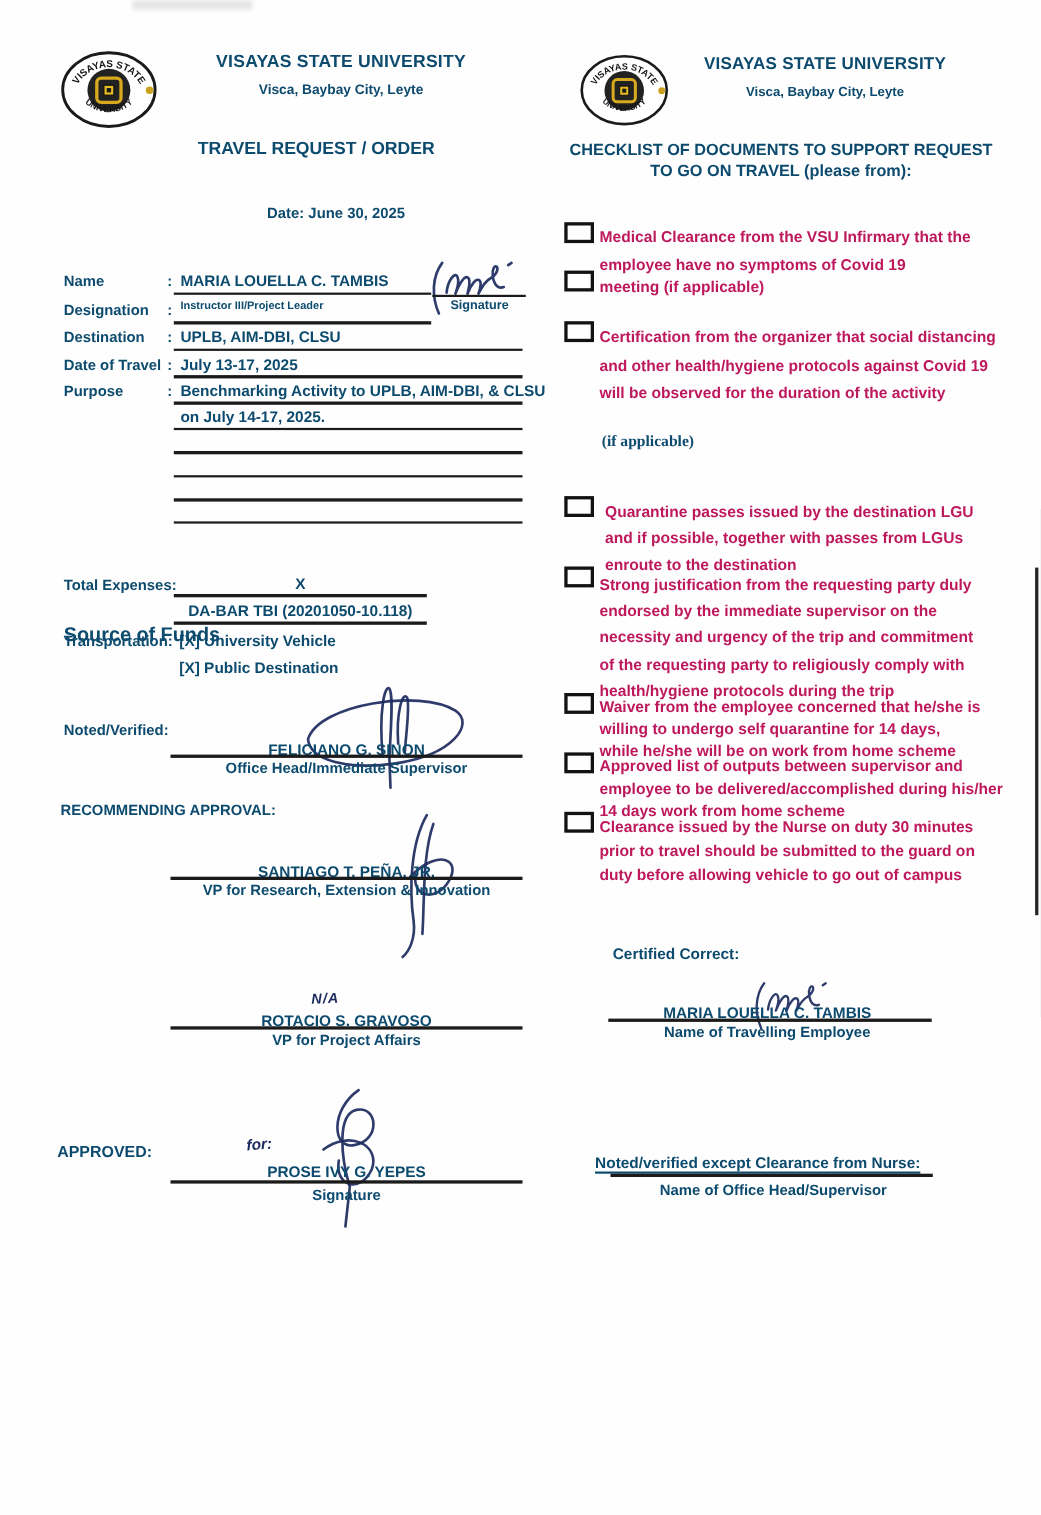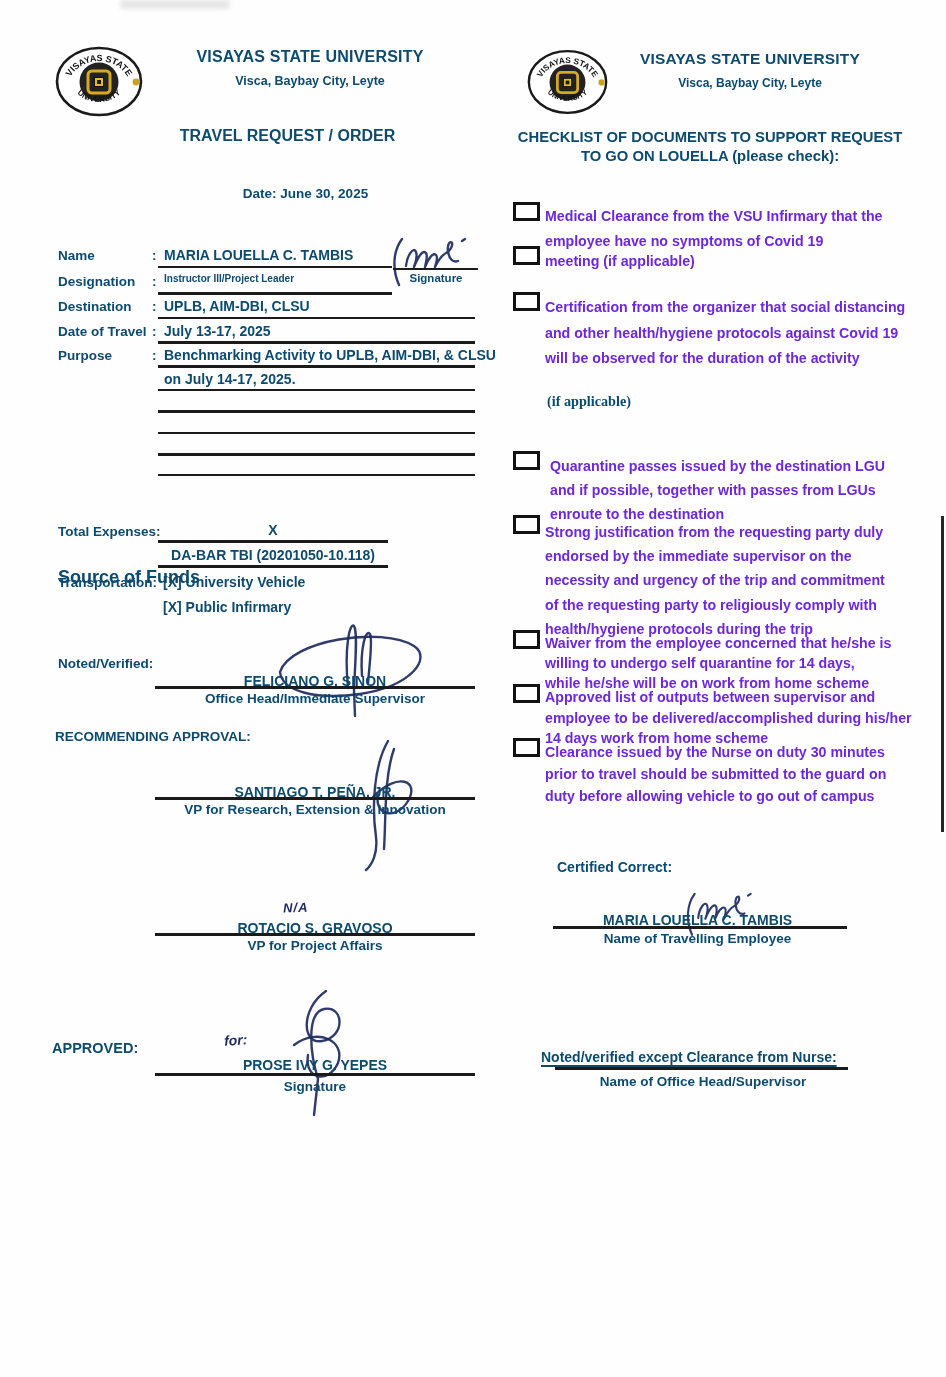--- a/index.html
+++ b/index.html
@@ -3,21 +3,21 @@
 <meta charset="utf-8">
 <style>
   html,body{margin:0;padding:0;background:#e8e8e8;}
   .page{position:relative;width:946px;height:1377px;background:#fefefe;overflow:hidden;
         font-family:"Liberation Sans",sans-serif;color:#1a1a1a;}
   .abs{position:absolute;}
   .t{position:absolute;white-space:nowrap;font-weight:bold;color:#0c4a6e;}
   .ctr{text-align:center;}
   .ln{position:absolute;height:2.6px;background:#1b1b1b;}
   .cb{position:absolute;width:21px;height:13px;border:3.4px solid #121212;background:transparent;}
-  .chktxt{position:absolute;font-weight:bold;color:#6d28d9;font-size:14.2px;}
+  .chktxt{position:absolute;font-weight:bold;color:#be185d;font-size:14.2px;}
   .chktxt div{white-space:nowrap;}
   .hand{position:absolute;color:#1c2a5e;font-weight:bold;font-style:italic;white-space:nowrap;}
   svg.sig{position:absolute;overflow:visible;}
   svg.sig path{fill:none;stroke:#1c2a5e;stroke-width:2.4;stroke-linecap:round;stroke-linejoin:round;opacity:.92;}
   .seal-txt{font-weight:bold;fill:#141414;}
   .smudge{position:absolute;background:#c9c9c9;opacity:.45;filter:blur(2px);border-radius:4px;}
 </style>
 </head>
 <body>
 
@@ -86,21 +86,21 @@
   <div class="t ctr" style="left:394px;top:272px;width:84px;font-size:11.5px;">Signature</div>
 
   <div class="t" style="left:58px;top:524px;font-size:13.5px;">Total Expenses:</div>
   <div class="t ctr" style="left:158px;top:522px;width:230px;font-size:14px;">X</div>
   <div class="ln" style="left:158px;top:540px;width:230px;"></div>
   <div class="t" style="left:58px;top:567px;font-size:18px;">Source of Funds</div>
   <div class="t ctr" style="left:158px;top:547px;width:230px;font-size:14px;">DA-BAR TBI (20201050-10.118)</div>
   <div class="ln" style="left:158px;top:565px;width:230px;"></div>
   <div class="t" style="left:58px;top:575px;font-size:13.5px;">Transportation:</div>
   <div class="t" style="left:163px;top:574px;font-size:14px;">[X] University Vehicle</div>
-  <div class="t" style="left:163px;top:599px;font-size:14px;">[X] Public Infirmary</div>
+  <div class="t" style="left:163px;top:599px;font-size:14px;">[X] Public Destination</div>
 
   <div class="t" style="left:58px;top:656px;font-size:13.5px;">Noted/Verified:</div>
   <svg class="sig" style="left:262px;top:612px;" width="175" height="110" viewBox="0 0 175 110">
     <path d="M18,60 C28,28 120,14 152,34 C170,46 150,74 98,82 C55,88 20,80 18,60 Z"></path>
     <path d="M86,76 C82,34 88,10 92,14 C96,20 93,52 92,78 L93,104"></path>
     <path d="M100,64 C98,36 104,16 108,22 C111,28 107,56 106,72"></path>
   </svg>
   <div class="t ctr" style="left:155px;top:673px;width:320px;font-size:14px;">FELICIANO G. SINON</div>
   <div class="ln" style="left:155px;top:686px;width:320px;"></div>
   <div class="t ctr" style="left:155px;top:691px;width:320px;font-size:13.5px;">Office Head/Immediate Supervisor</div>
@@ -139,21 +139,21 @@
     <circle cx="81" cy="36" r="3.4" fill="#c9a11c"></circle>
     <path id="arcTopR" d="M 12,44 A 32,29 0 0 1 76,44" fill="none"></path>
     <path id="arcBotR" d="M 14,29 A 30,27 0 0 0 74,29" fill="none"></path>
     <text class="seal-txt" font-size="9"><textPath href="#arcTopR" startOffset="50%" text-anchor="middle">VISAYAS STATE</textPath></text>
     <text class="seal-txt" font-size="8"><textPath href="#arcBotR" startOffset="50%" text-anchor="middle">UNIVERSITY</textPath></text>
   </svg>
 
   <div class="t ctr" style="left:600px;top:50px;width:300px;font-size:15.5px;letter-spacing:.2px;">VISAYAS STATE UNIVERSITY</div>
   <div class="t ctr" style="left:600px;top:76px;width:300px;font-size:12px;">Visca, Baybay City, Leyte</div>
   <div class="t ctr" style="left:505px;top:129px;width:410px;font-size:14.8px;">CHECKLIST OF DOCUMENTS TO SUPPORT REQUEST</div>
-  <div class="t ctr" style="left:505px;top:148px;width:410px;font-size:14.8px;">TO GO ON LOUELLA (please check):</div>
+  <div class="t ctr" style="left:505px;top:148px;width:410px;font-size:14.8px;">TO GO ON TRAVEL (please from):</div>
 
   <div class="cb" style="left:513px;top:202px;"></div>
   <div class="chktxt" style="left:545px;top:204px;line-height:24.5px;">
     <div>Medical Clearance from the VSU Infirmary that the</div>
     <div>employee have no symptoms of Covid 19</div>
   </div>
 
   <div class="cb" style="left:513px;top:246px;"></div>
   <div class="chktxt" style="left:545px;top:248px;line-height:26.5px;">
     <div>meeting (if applicable)</div>

